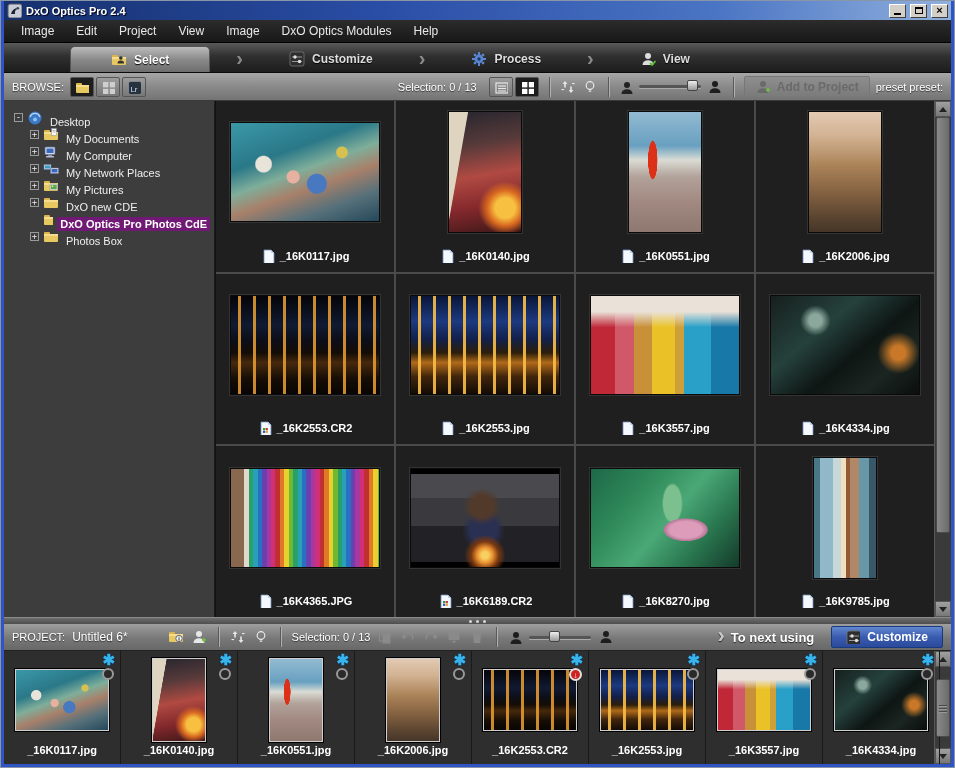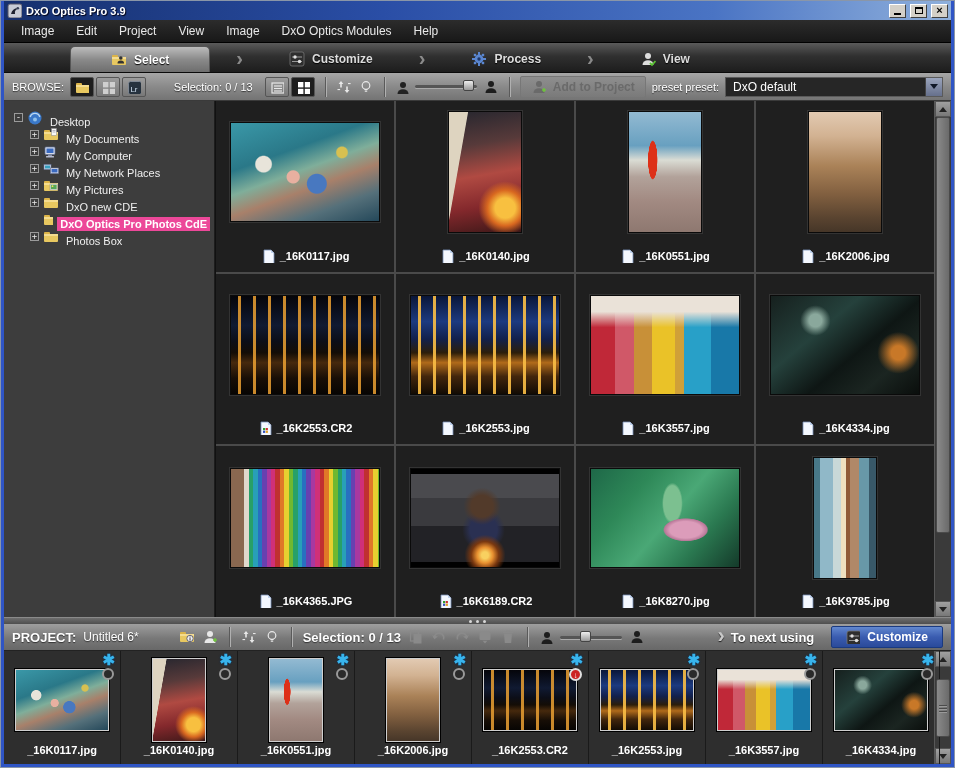--- a/index.html
+++ b/index.html
@@ -43,21 +43,21 @@
   .dropdown { width:218px; height:20px; background:#262626; border:1px solid #5a5a5a; display:flex; align-items:center; }
   .dropdown .val { flex:1; color:#fff; font-size:12px; padding:0 7px; }
   .dropdown .btn { width:17px; height:18px; background:linear-gradient(180deg,#9aa4bc,#66708c); border-left:1px solid #444; display:flex; align-items:center; justify-content:center; }
   .dropdown .tri { width:0; height:0; border-left:4px solid transparent; border-right:4px solid transparent; border-top:5px solid #101828; }
 
   
   .content { flex:1; display:flex; background:#303030; min-height:0; }
   .tree { width:211px; background:#3d3d3d; border-right:1px solid #1d1d1d; padding:8px 4px; font-size:11px; color:#efefef; overflow:hidden; }
   .trow { display:flex; align-items:center; height:17px; gap:4px; white-space:nowrap; }
   .trow .lbl { padding:1px 3px;margin-top:8px; }
-  .trow.sel .lbl { background:#ec4899; color:#fff; font-weight:bold; }
+  .trow.sel .lbl { background:#701a75; color:#fff; font-weight:bold; }
   .expander { width:9px; height:9px; border:1px solid #9a9a9a; background:#3d3d3d; color:#e8e8e8; font-size:9px; line-height:7px; text-align:center; flex:none; font-family:"DejaVu Sans Mono",monospace; }
   .expander.none { visibility:hidden; }
   .ind1 { margin-left:6px; } .ind2 { margin-left:22px; }
 
   .gridwrap { flex:1; display:flex; min-width:0; }
   .thumbgrid { flex:1; display:grid; grid-template-columns:repeat(4,1fr); grid-template-rows:repeat(3,1fr); gap:2px; background:#4a4a4a; padding:0; border-left:1px solid #111; }
   .cell { background:#1f1f1f; display:flex; flex-direction:column; align-items:center; justify-content:flex-end; padding-bottom:4px; }
   .imgbox { flex:1; display:flex; align-items:center; justify-content:center; width:100%; }
   .caption { height:24px; display:flex; align-items:center; gap:5px; color:#fff; font-size:11px; font-weight:bold; }
   .photo { border:1px solid #0a0a0a; box-shadow:0 0 0 1px #333; }
@@ -74,21 +74,21 @@
   .stripthumb { top:12px; height:58px; }
   .grip3 { position:absolute; left:2px; right:2px; top:45%; display:flex; flex-direction:column; gap:2px; }
   .grip3 i { height:1px; background:#4a4a4a; box-shadow:0 1px 0 #999; }
 
   
   .splitter { height:7px; background:linear-gradient(180deg,#6e6e6e,#4e4e4e); border-top:1px solid #8a8a8a; display:flex; align-items:center; justify-content:center; gap:4px; }
   .splitter i { width:3px; height:3px; border-radius:50%; background:#d8d8d8; }
 
   
   .projbar { height:27px; background:linear-gradient(180deg,#9e9e9e,#787878 55%,#686868); border-bottom:1px solid #222; display:flex; align-items:center; padding:0 8px; gap:7px; }
-  .projbar .plabel { color:#fff; font-size:13px; font-weight:bold; text-shadow:0 1px 1px #333; }
+  .projbar .plabel { color:#fff; font-size:11px; font-weight:normal; text-shadow:0 1px 1px #333; }
   .projbar .pname { color:#fff; font-size:12px; text-shadow:0 1px 1px #333; }
   .gicon { color:#e8e8e8; } .dim { color:#8a8a8a; }
   .nextstep { display:flex; align-items:center; gap:6px; color:#fff; font-size:13px; font-weight:bold; text-shadow:0 1px 1px #222; }
   .nextstep .chev { color:#c8c8c8; font-size:22px; line-height:1; padding-bottom:3px; }
   .btn-customize { height:22px; display:flex; align-items:center; gap:7px; padding:0 14px; border:1px solid #1a3a80; border-radius:2px; background:linear-gradient(180deg,#6288cf,#3a5cb0 50%,#2a4a9a); color:#fff; font-size:12px; font-weight:bold; margin-left:10px; }
 
   
   .filmwrap { height:113px; display:flex; background:#2e2e2e; }
   .filmstrip { flex:1; display:flex; min-width:0; }
   .fcell { width:117px; flex:none; border-right:1px solid #1a1a1a; position:relative; display:flex; flex-direction:column; align-items:center; justify-content:flex-end; padding-bottom:2px; }
@@ -290,21 +290,21 @@
   </g>
 </defs>
 </svg>
 
 <div class="window">
 
   <div class="titlebar">
     <svg class="appicon">
         <use href="#i-appicon"></use>
       </svg>
-    <span class="title">DxO Optics Pro 3.9</span>
+    <span class="title">DxO Optics Pro 2.4</span>
     <span class="wbtn">
         <span class="min"></span>
       </span>
     <span class="wbtn">
         <span class="max"></span>
       </span>
     <span class="wbtn">
         <span class="cls">×</span>
       </span>
   </div>
@@ -403,26 +403,20 @@
         <use href="#i-person"></use>
       </svg>
     <span class="toolsep"></span>
     <div class="addproj">
       <svg class="ic16" color="#6a6a6a">
           <use href="#i-person-add"></use>
         </svg>
       <span>Add to Project</span>
     </div>
     <span class="blabel">preset preset:</span>
-    <div class="dropdown">
-      <span class="val">DxO default</span>
-      <span class="btn">
-          <span class="tri"></span>
-        </span>
-    </div>
   </div>
 
   <div class="content">
 
     <div class="tree">
       <div class="trow ind1">
         <span class="expander">-</span>
         <svg class="ic16">
             <use href="#i-desktop"></use>
           </svg>

